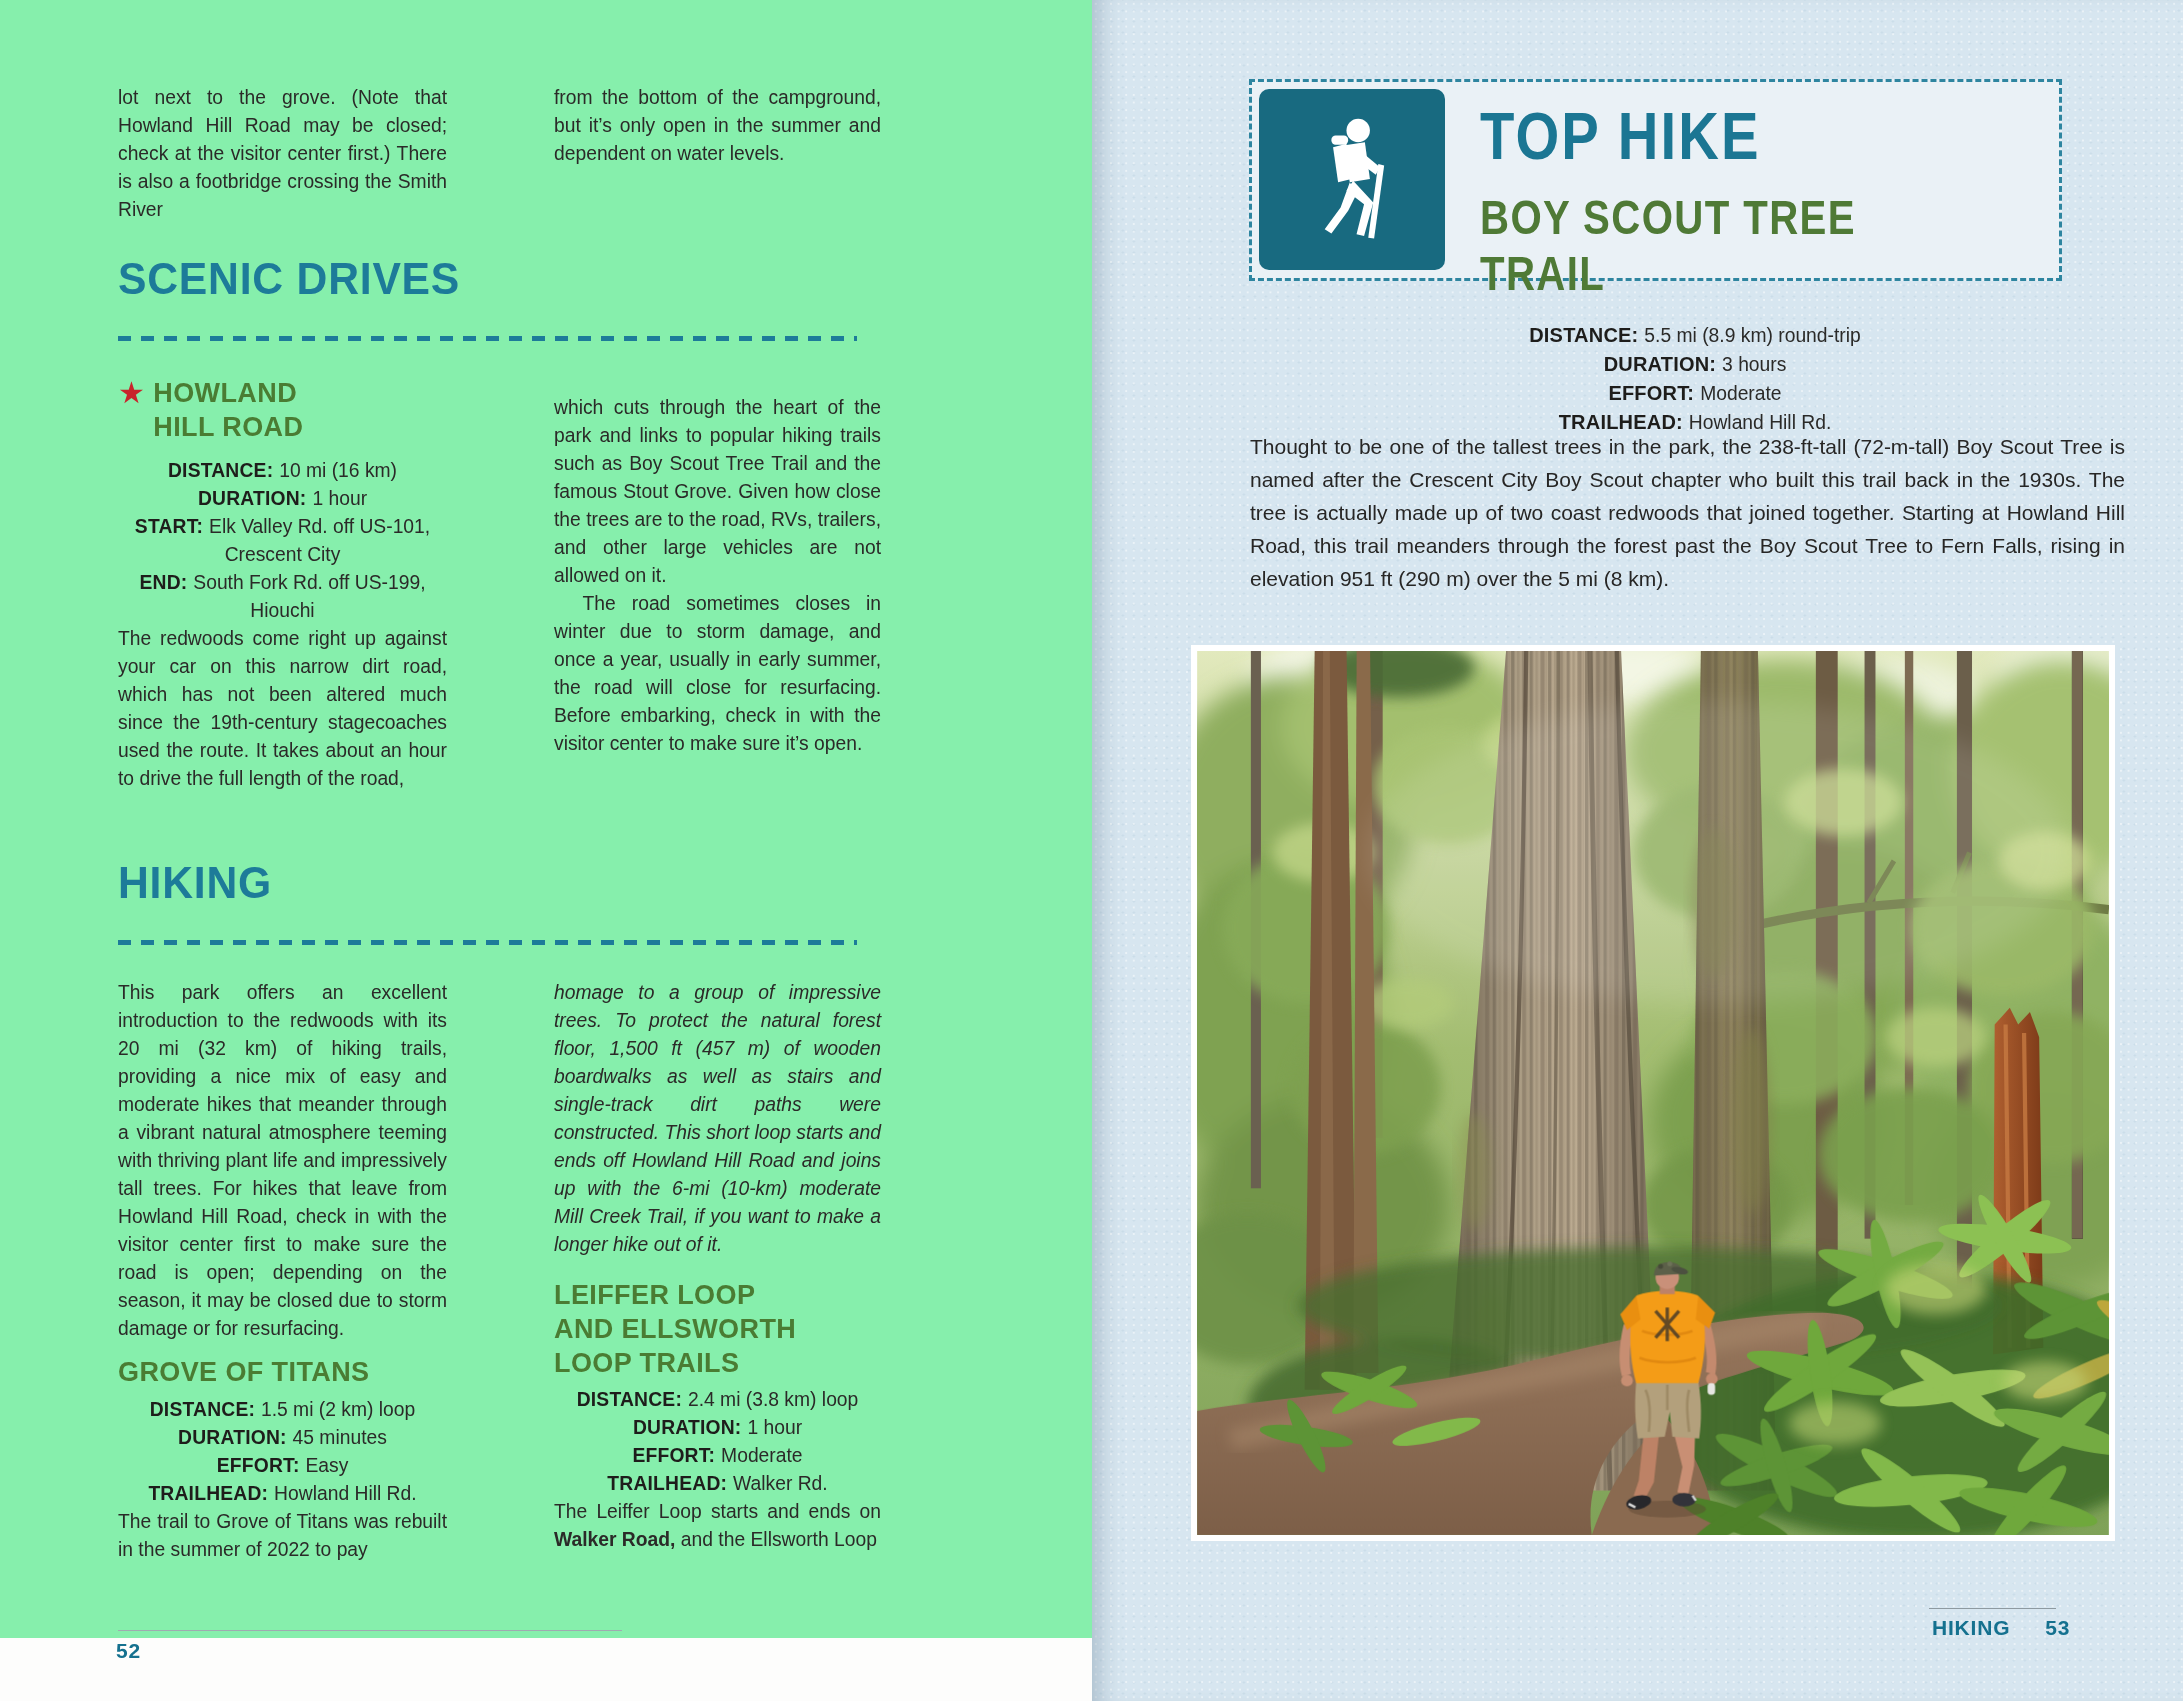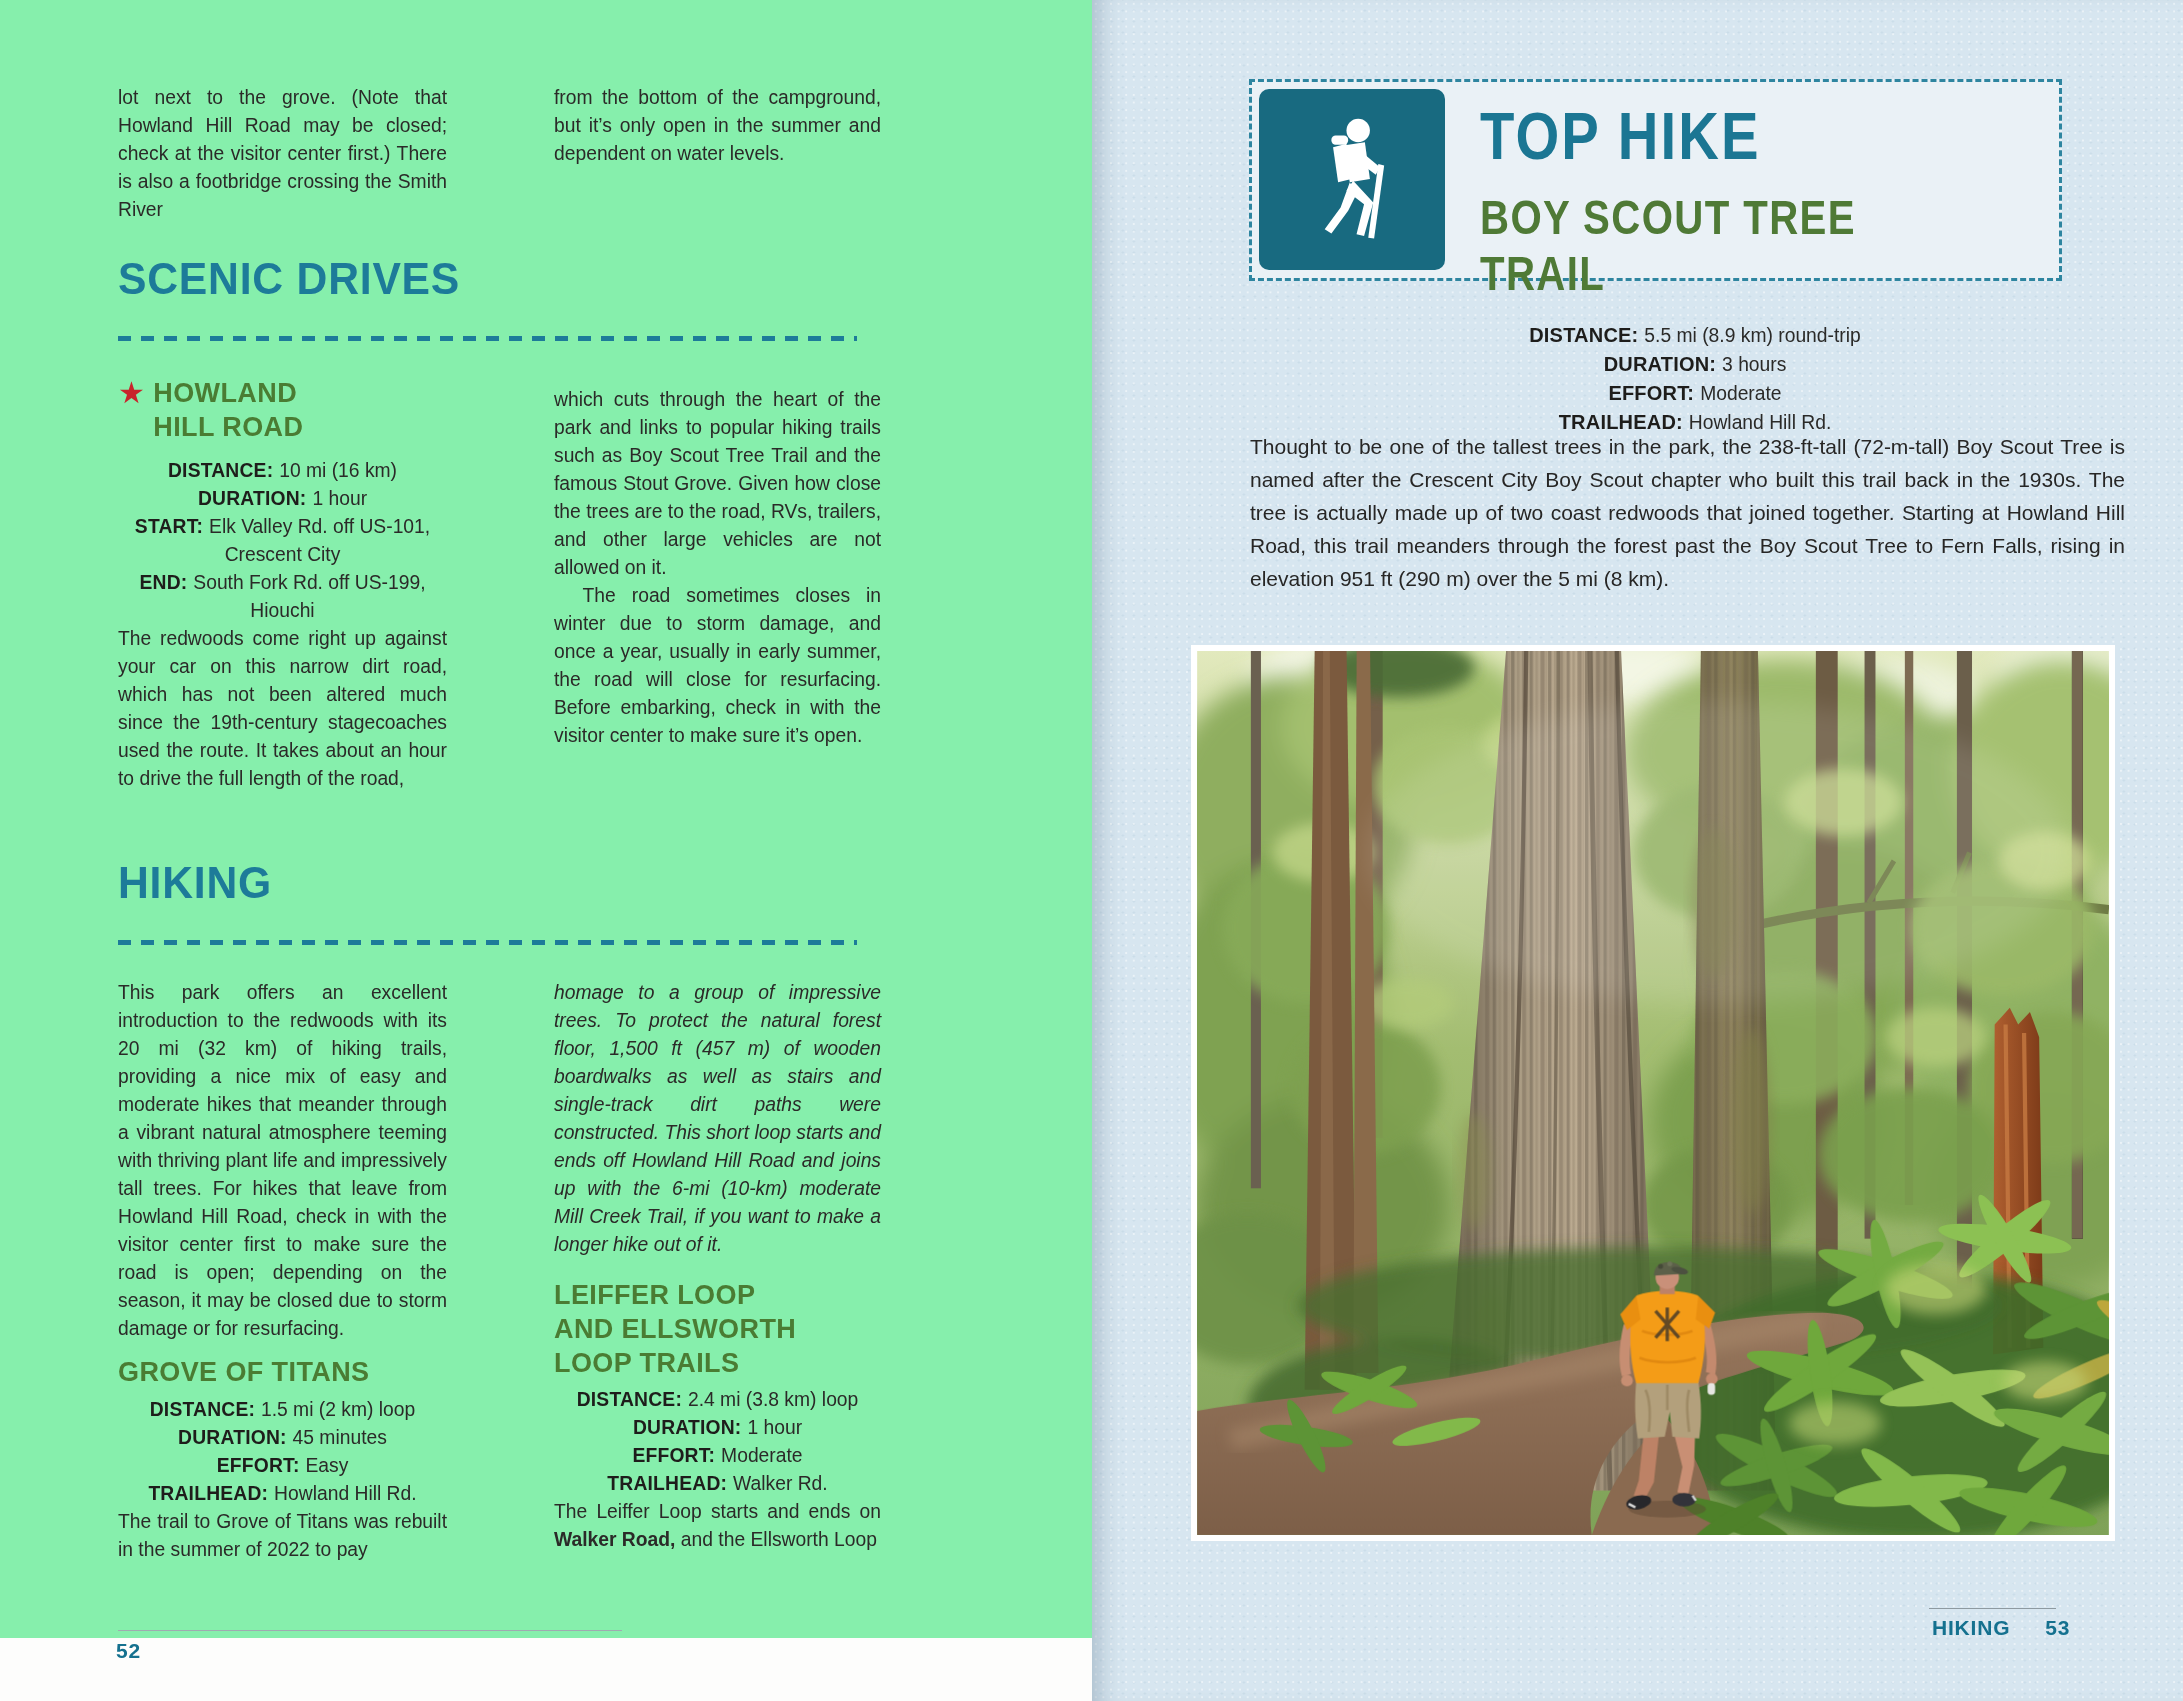--- a/index.html
+++ b/index.html
@@ -73,21 +73,21 @@
         <b>DISTANCE:</b><span>10 mi (16 km)</span></div>
       <div class="drow">
         <b>DURATION:</b><span>1 hour</span></div>
       <div class="drow">
         <b>START:</b><span>Elk Valley Rd. off US-101, Crescent City</span></div>
       <div class="drow">
         <b>END:</b><span>South Fork Rd. off US-199, Hiouchi</span></div>
       <p class="body-p just">The redwoods come right up against your car on this narrow dirt road, which has not been altered much since the 19th-century stagecoaches used the route. It takes about an hour to drive the full length of the road,</p>
     </div>
 
-    <div class="col just" style="left:554px;top:386px;width:327px;">
+    <div class="col just" style="left:554px;top:394px;width:327px;">
       <p class="body-p">which cuts through the heart of the park and links to popular hiking trails such as Boy Scout Tree Trail and the famous Stout Grove. Given how close the trees are to the road, RVs, trailers, and other large vehicles are not allowed on it.</p>
       <p class="body-p indent">The road sometimes closes in winter due to storm damage, and once a year, usually in early summer, the road will close for resurfacing. Before embarking, check in with the visitor center to make sure it’s open.</p>
     </div>
 
     <div class="section-heading" style="top:858px;">HIKING</div>
     <div class="dash-rule" style="top:940px;"></div>
 
     <div class="col" style="left:118px;top:979px;width:329px;">
       <p class="body-p just mb28">This park offers an excellent introduction to the redwoods with its 20 mi (32 km) of hiking trails, providing a nice mix of easy and moderate hikes that meander through a vibrant natural atmosphere teeming with thriving plant life and impressively tall trees. For hikes that leave from Howland Hill Road, check in with the visitor center first to make sure the road is open; depending on the season, it may be closed due to storm damage or for resurfacing.</p>
       <div class="trail-title">GROVE OF TITANS</div>

